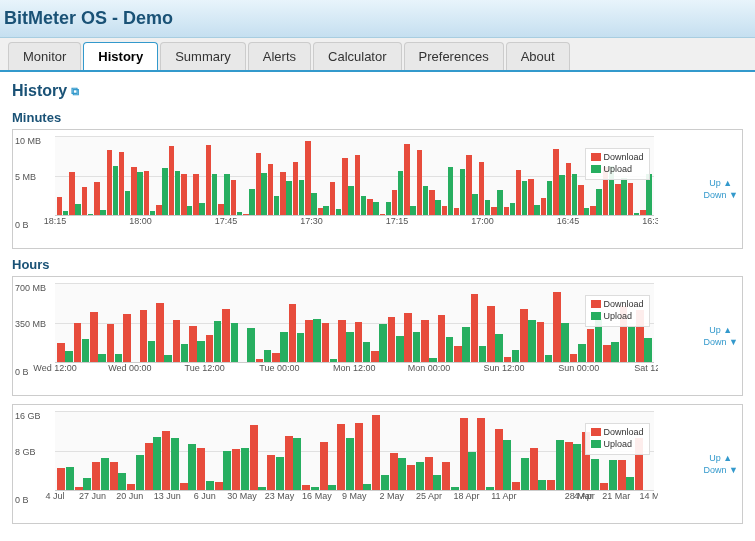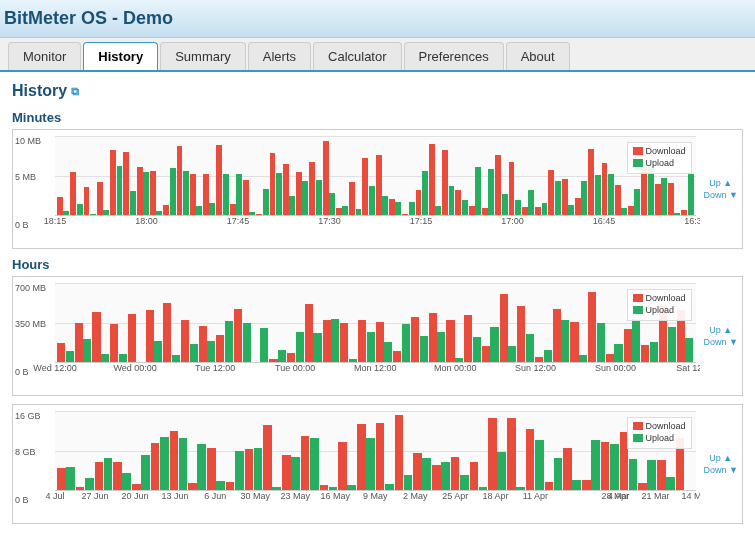--- a/index.html
+++ b/index.html
@@ -127,21 +127,21 @@
     }
     .x-label {
       position: absolute;
       font-size: 9px;
       color: #555;
       transform: translateX(-50%);
       white-space: nowrap;
     }
     .legend {
       position: absolute;
-      top: 6px;
+      top: 12px;
       right: 4px;
       font-size: 9px;
       background: rgba(255,255,255,0.9);
       border: 1px solid #ddd;
       padding: 3px 5px;
     }
     .legend-item {
       display: flex;
       align-items: center;
       gap: 3px;
@@ -161,20 +161,21 @@
       font-size: 9px;
       color: #3399cc;
       gap: 2px;
     }
     .updown-btn {
       cursor: pointer;
       color: #3399cc;
       font-size: 9px;
       display: flex;
       align-items: center;
+      margin-left: 42px;
     }
   </style>
 </head>
 <body>
 
 <div id="app-title">BitMeter OS - Demo</div>
 
 <div id="nav-bar">
   <div class="nav-tab">Monitor</div>
   <div class="nav-tab active">History</div>

